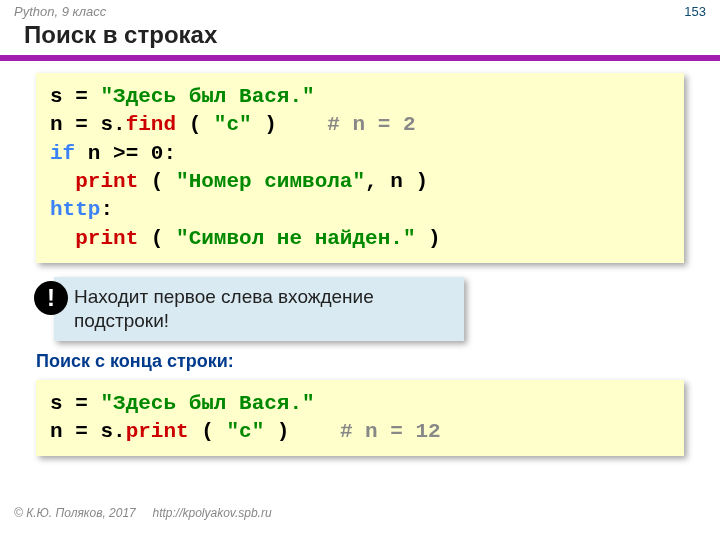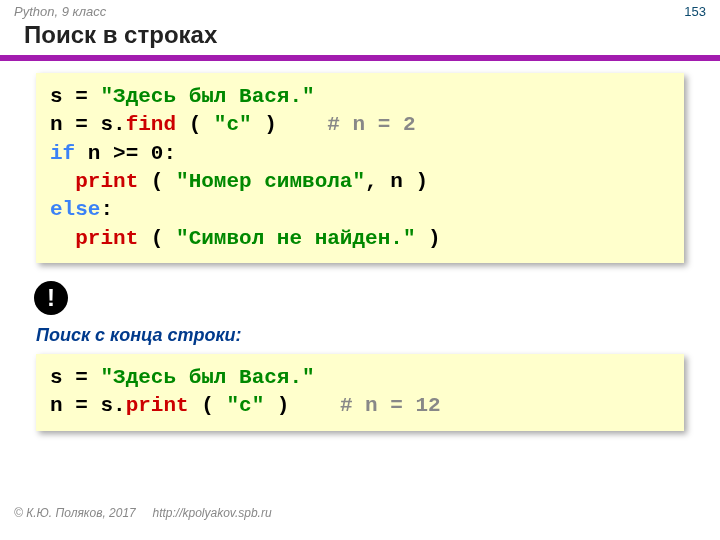--- a/index.html
+++ b/index.html
@@ -77,21 +77,20 @@
     margin-left: -14px;
     line-height: 1.25;
     flex: 0 0 auto;
     width: 410px;
   }
   .subhead {
     margin: 0 36px 8px 36px;
     font-size: 18px;
     font-weight: bold;
     color: #003a8c;
-    font-style: italic;
   }
   .footer {
     position: absolute;
     bottom: 20px;
     left: 14px;
     font-size: 12px;
     color: #888;
     font-style: italic;
   }
 </style>
@@ -102,25 +101,29 @@
   <span>Python, 9 класс</span>
   <span class="page-num">153</span>
 </div>
 
 <div class="title">Поиск в строках</div>
 
 <div class="code-block"><span>s = </span><span class="str">"Здесь был Вася."</span>
 <span>n = s.</span><span class="fn">find</span><span> ( </span><span class="str">"с"</span><span> )    </span><span class="cmt"># n = 2</span>
 <span class="kw">if</span><span> n &gt;= </span><span class="num">0</span><span>:</span>
 <span>  </span><span class="fn">print</span><span> ( </span><span class="str">"Номер символа"</span><span>, n )</span>
-<span class="kw">else</span><span>:</span>
+<span class="kw">http</span><span>:</span>
 <span>  </span><span class="fn">print</span><span> ( </span><span class="str">"Символ не найден."</span><span> )</span></div>
 
 <div class="info-row">
   <div class="info-badge">!</div>
+  <div class="info-box">
+    <span>Находит первое слева вхождение</span><br>
+    <span>подстроки!</span>
+  </div>
 </div>
 
 <div class="subhead">Поиск с конца строки:</div>
 
 <div class="code-block"><span>s = </span><span class="str">"Здесь был Вася."</span>
 <span>n = s.</span><span class="fn">print</span><span> ( </span><span class="str">"с"</span><span> )    </span><span class="cmt"># n = 12</span></div>
 
 <div class="footer">
   <span>© К.Ю. Поляков, 2017</span>
   &nbsp;&nbsp;&nbsp;

